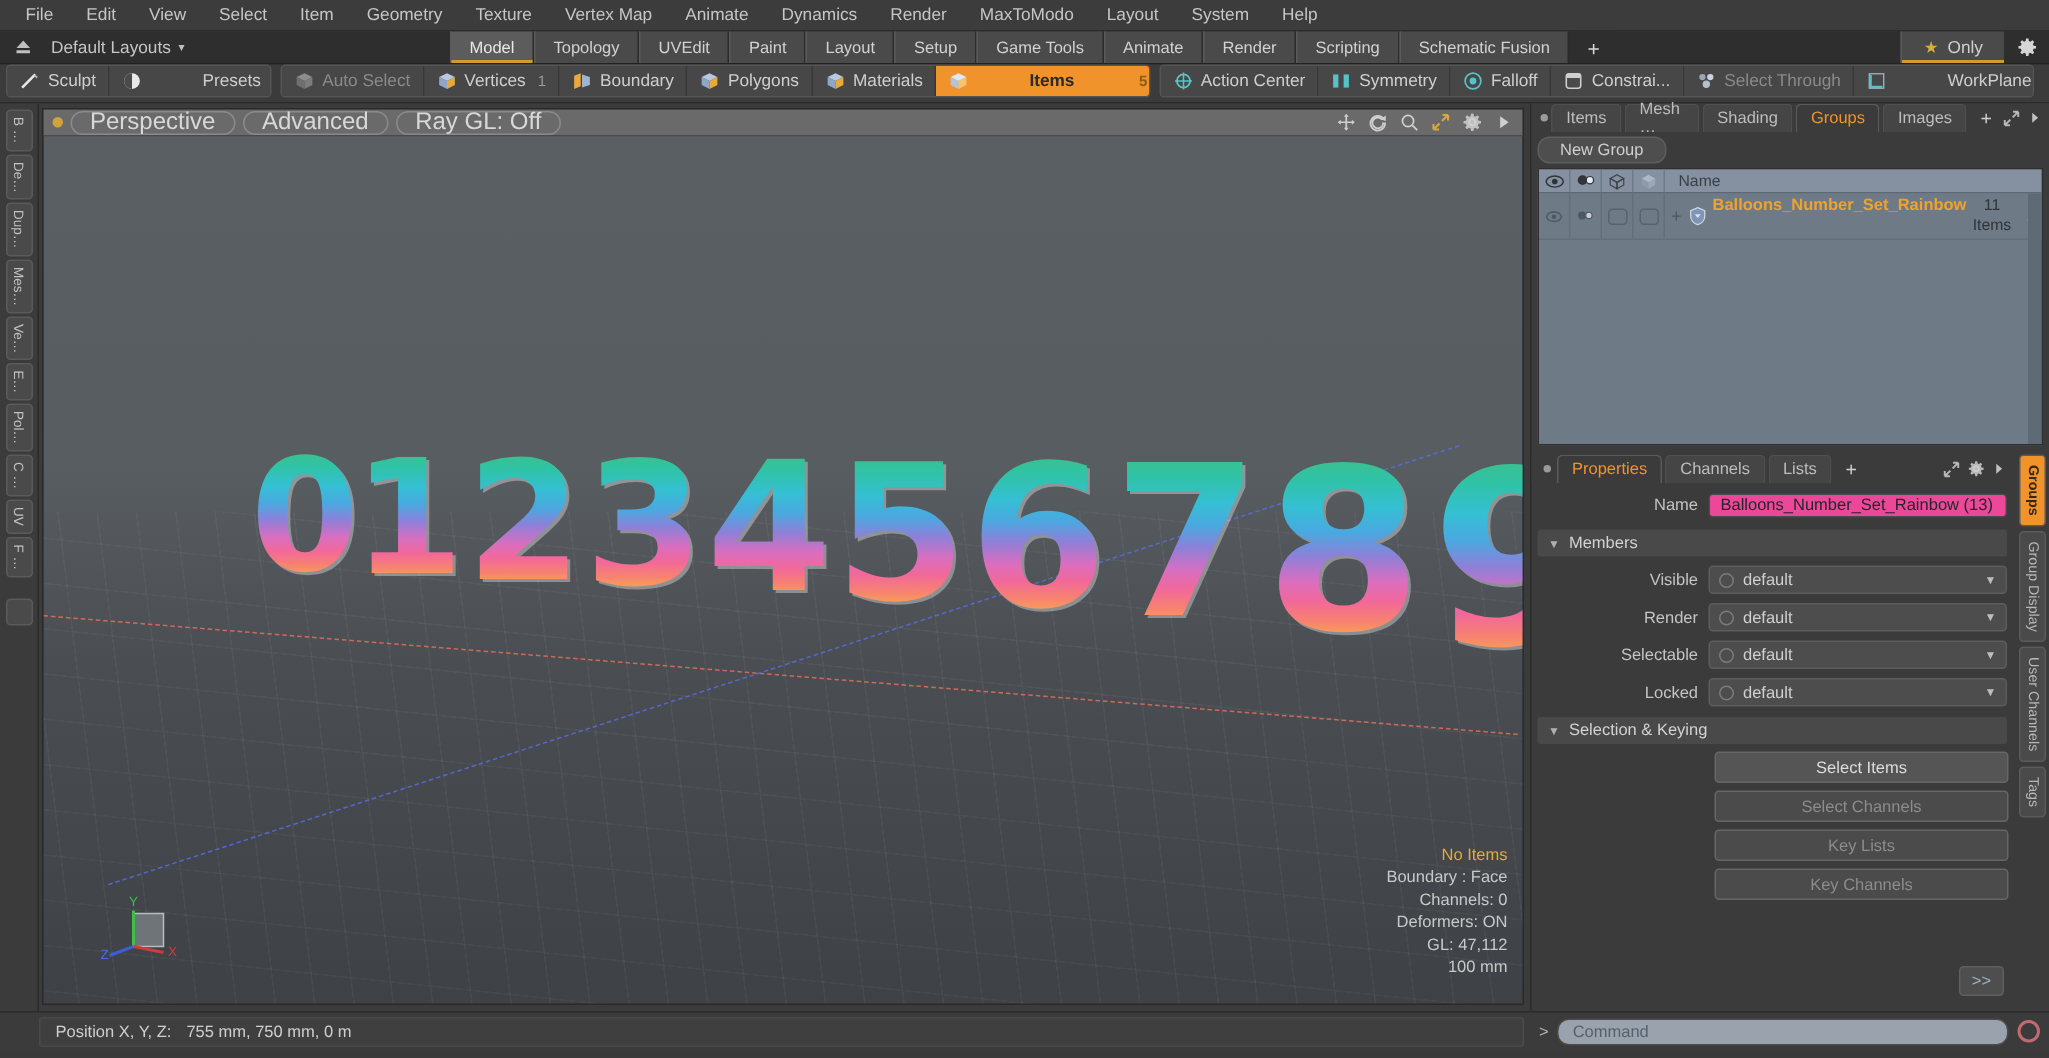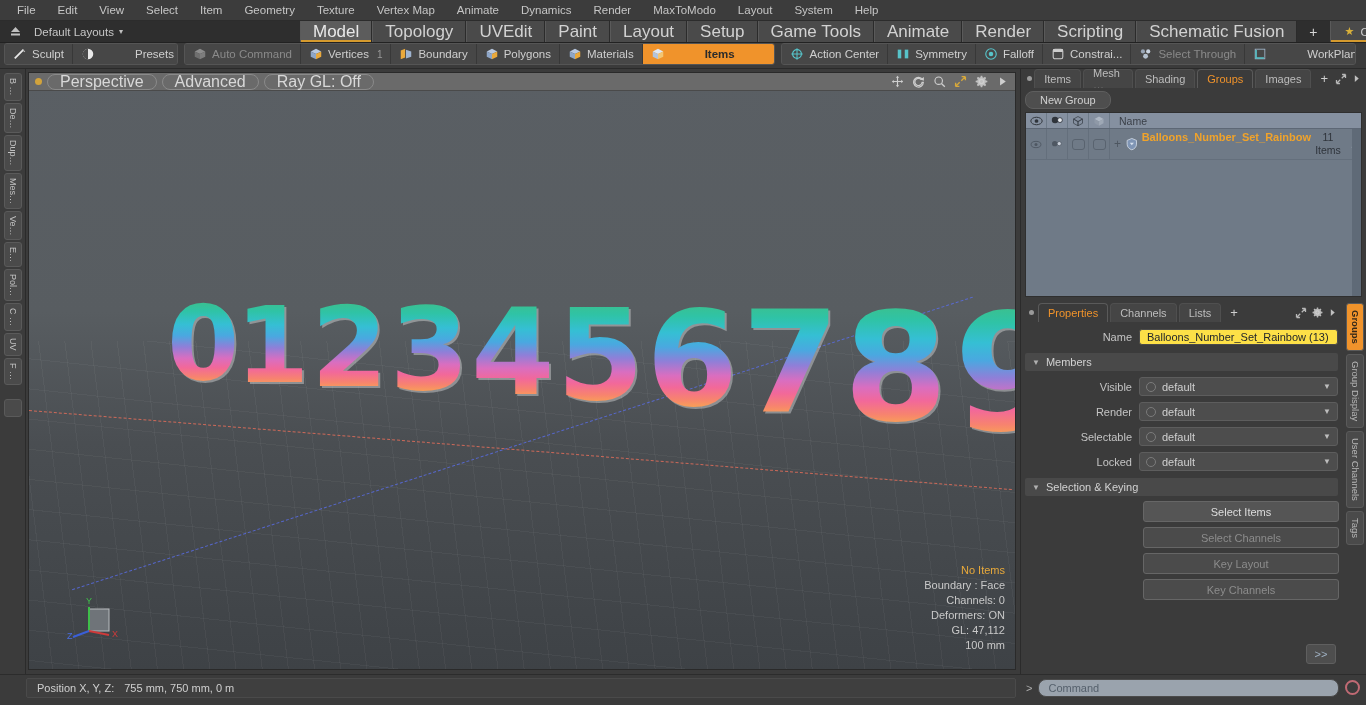--- a/index.html
+++ b/index.html
@@ -33,21 +33,21 @@
   .layout-left{ display:flex; padding-left:4px; min-width:300px;}
   .arrow-up-btn{
     width:22px; height:20px; display:flex; align-items:center; justify-content:center;
     color:#b9b9b9; font-size:11px;
   }
   .layout-name{ padding:0 8px; color:#c6c6c6; font-size:11.5px; display:flex; align-items:center; gap:5px;}
   .caret{ font-size:8px; color:#c0c0c0; }
   .layout-tabs{ display:flex; align-items:stretch; flex:0 0 auto; }
   .ltab{
     padding:0 12px; display:flex; align-items:center; justify-content:center;
-    background:#4a4a4a; color:#d2d2d2; font-size:17px;
+    background:#4a4a4a; color:#d2d2d2; font-size:11px;
     border-right:1px solid #2b2b2b; border-left:1px solid #5a5a5a;
     position:relative; min-width:48px;
   }
   .ltab.active{ background:#5c5c5c; color:#e8e8e8; }
   .ltab.active:after{
     content:""; position:absolute; left:0; right:0; bottom:0; height:2px; background:#d59a2e;
   }
   .ltab-plus{
     padding:0 12px; display:flex; align-items:center; color:#d8d8d8; font-size:14px;
     background:#2e2e2e;
@@ -221,21 +221,21 @@
   .gl-itemtext{ display:flex; flex-direction:row; line-height:13px; }
   .gl-title{ color:#f0a32b; font-weight:bold; font-size:11px; white-space:nowrap;}
   .gl-sub{ color:#2f343b; font-size:10.5px; text-align:center; }
   .gl-scroll{ position:absolute; right:0; top:16px; bottom:0; width:9px; background:#5f6a77; }
 
   
   .props{ flex:1; margin-top:6px; display:flex; flex-direction:column; position:relative; }
   .prow{ display:flex; align-items:center; height:21px; margin-bottom:4px; padding-right:28px; }
   .plabel{ width:118px; text-align:right; padding-right:7px; font-size:11px; color:#c4c4c4; }
   .pfield{
-    flex:1; height:16px; background:#fde047; border:1px solid #4a4a4a; border-radius:3px;
+    flex:1; height:16px; background:#ec4899; border:1px solid #4a4a4a; border-radius:3px;
     display:flex; align-items:center; padding:0 7px; font-size:11px; color:#22262b;
   }
   .pdrop{
     flex:1; height:19px; background:#4d4d4d; border:1px solid #5d5d5d; border-radius:3px;
     display:flex; align-items:center; padding:0 6px; font-size:11px; color:#d0d0d0; gap:6px;
     position:relative;
   }
   .radio{ width:10px; height:10px; border-radius:50%; border:1px solid #7b7b7b; flex:0 0 10px;}
   .pdrop .dcaret{ margin-left:auto; font-size:8px; color:#bdbdbd; }
   .section{
@@ -370,21 +370,21 @@
     </div>
   </div>
 
   <div class="mgroup">
     <div class="mbtn dim">
       <svg class="ico" viewBox="0 0 16 16">
           <polygon points="8,2 14,5 8,8 2,5" fill="#8d8d8d"></polygon>
           <polygon points="2,5 8,8 8,14 2,11" fill="#6f6f6f"></polygon>
           <polygon points="14,5 8,8 8,14 14,11" fill="#7d7d7d"></polygon>
         </svg>
-      <span>Auto Command</span>
+      <span>Auto Select</span>
     </div>
     <div class="mbtn">
       <svg class="ico" viewBox="0 0 16 16">
           <polygon points="8,2 14,5 8,8 2,5" fill="#b8c8e0"></polygon>
           <polygon points="2,5 8,8 8,14 2,11" fill="#8ea6c8"></polygon>
           <polygon points="14,5 8,8 8,14 14,11" fill="#e9a93c"></polygon>
         </svg>
       <span>Vertices</span>
       <span class="cnt">1</span>
     </div>
@@ -719,21 +719,21 @@
       </div>
 
       <div class="section">
         <span class="tri">▼</span>
         <span>Selection &amp; Keying</span>
       </div>
 
       <div class="pbtn-area">
         <div class="pbtn">Select Items</div>
         <div class="pbtn dim">Select Channels</div>
-        <div class="pbtn dim">Key Layout</div>
+        <div class="pbtn dim">Key Lists</div>
         <div class="pbtn dim">Key Channels</div>
       </div>
 
       <div class="gotobtn">&gt;&gt;</div>
 
       <div class="rightrail">
         <div class="rtab active">Groups</div>
         <div class="rtab">Group Display</div>
         <div class="rtab">User Channels</div>
         <div class="rtab">Tags</div>

